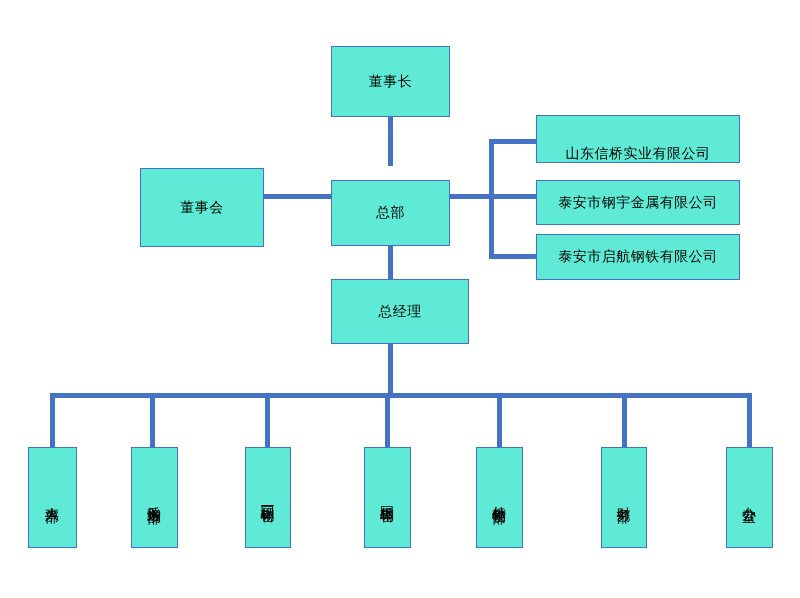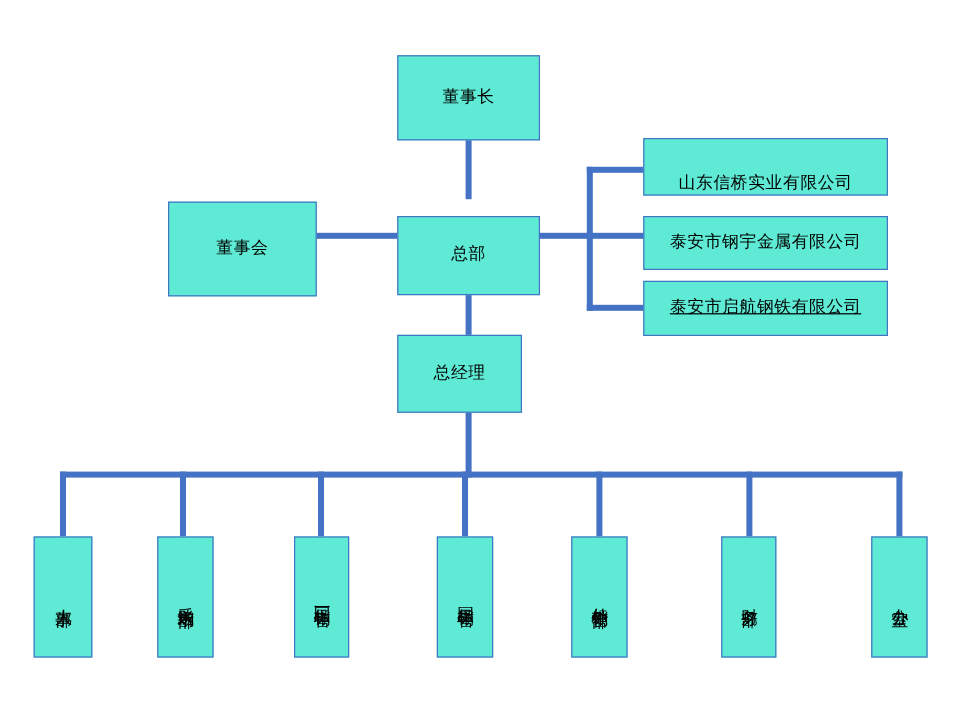--- a/index.html
+++ b/index.html
@@ -86,31 +86,31 @@
   </div>
 
   <div class="node" style="left:124px; top:168px; width:124px; height:79px;margin-left:16px;">
     <span class="label">董事会</span>
   </div>
 
   <div class="node" style="left:331px; top:180px; width:119px; height:66px;">
     <span class="label">总部</span>
   </div>
 
-  <div class="node" style="left:331px; top:279px; width:104px; height:65px;">
+  <div class="node" style="left:331px; top:279px; width:138px; height:65px;">
     <span class="label">总经理</span>
   </div>
 
   <div class="node" style="left:536px; top:115px; width:204px; height:48px;align-items:flex-end;">
     <span class="label">山东信桥实业有限公司</span>
   </div>
   <div class="node" style="left:536px; top:180px; width:204px; height:45px;">
     <span class="label">泰安市钢宇金属有限公司</span>
   </div>
-  <div class="node" style="left:536px; top:234px; width:204px; height:46px;text-decoration:underline;">
+  <div class="node" style="left:536px; top:234px; width:204px; height:46px;">
     <span class="label">泰安市启航钢铁有限公司</span>
   </div>
 
   <div class="node vertical" style="left:28px; top:447px; width:49px; height:101px;">
     <span class="label">人事部</span>
   </div>
   <div class="node vertical" style="left:131px; top:447px; width:47px; height:101px;">
     <span class="label">采购市场部</span>
   </div>
   <div class="node vertical" style="left:245px; top:447px; width:46px; height:101px;">

